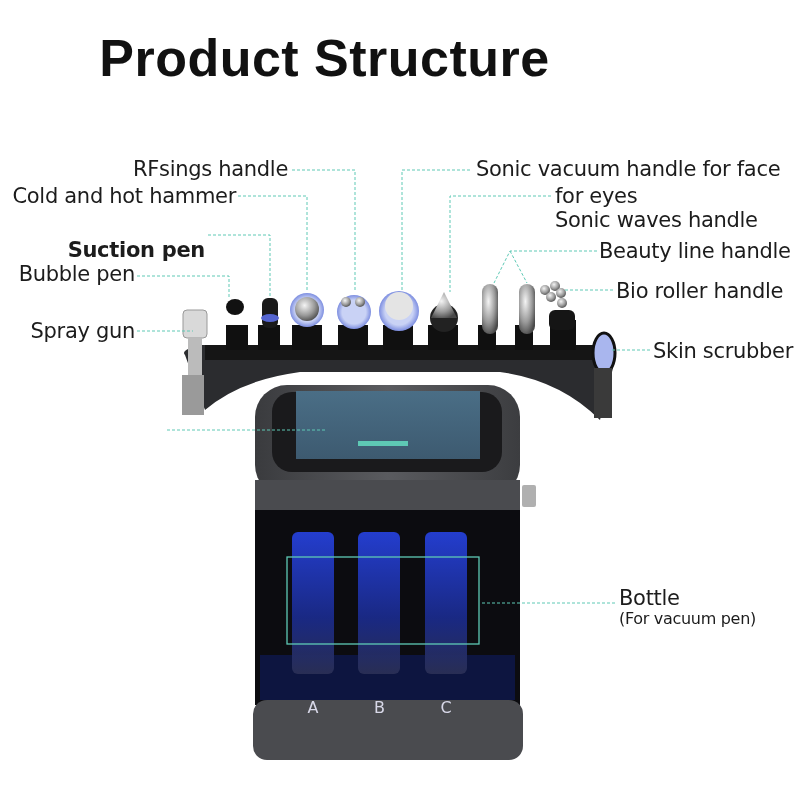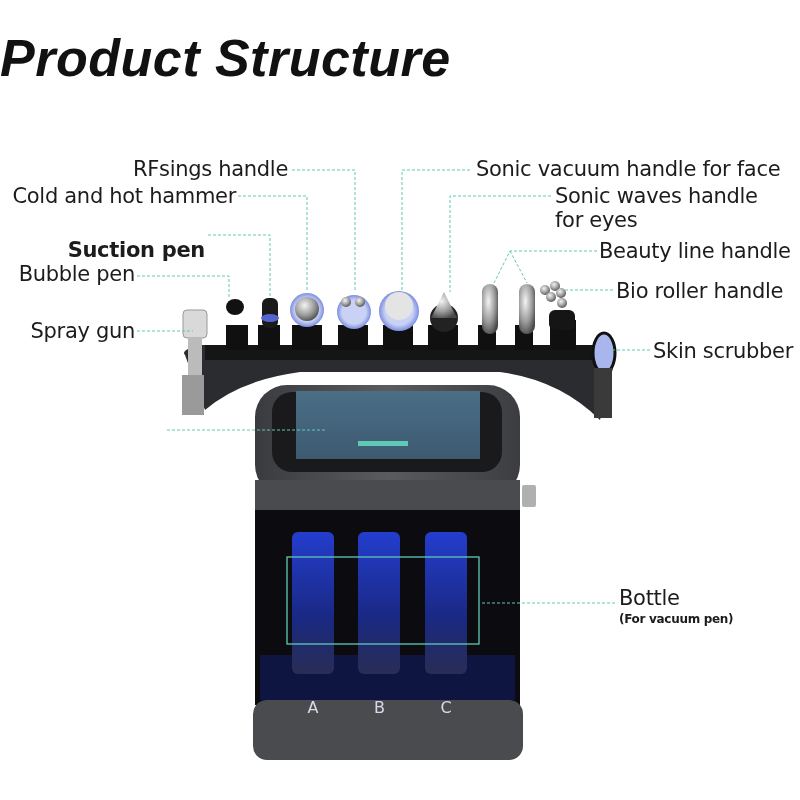--- a/index.html
+++ b/index.html
@@ -1,23 +1,23 @@
 <!DOCTYPE html>
 <html><head>
   <meta charset="utf-8">
   <style>
     html, body { margin:0; padding:0; background:#ffffff; }
     body { width:800px; height:800px; position:relative; overflow:hidden;
            font-family:"Liberation Sans", sans-serif; color:#1a1a1a; }
-    .title { position:absolute; left:0; width:649px; top:28px; 
-             font-family:"Liberation Sans", sans-serif; font-weight:bold; font-size:52px; letter-spacing:0.5px; color:#111;font-style:italic; }
+    .title { position:absolute; left:0; width:649px; top:28px; text-align:center;
+             font-family:"Liberation Sans", sans-serif; font-weight:bold; font-size:52px; letter-spacing:0.5px; color:#111; }
     .lbl { position:absolute; font-size:21px; line-height:24px; color:#1c1c1c; white-space:nowrap;
            font-family:"DejaVu Sans", sans-serif; font-weight:normal; letter-spacing:-0.3px;}
     .lbl.r { text-align:right; }
-    .sub { font-size:12px; display:block; line-height:18px;font-weight:bold; }
+    .sub { font-size:16px; display:block; line-height:18px; }
     svg.overlay { position:absolute; left:0; top:0; }
     .device { position:absolute; left:0; top:0; }
   </style>
 </head>
 <body>
 
 <div class="title">Product Structure</div>
 
 <svg class="device" width="800" height="800" viewBox="0 0 800 800">
   <defs>
@@ -137,22 +137,22 @@
 
 <div class="lbl r" style="right:512px; top:157px;margin-left:11px;">RFsings handle</div>
 <div class="lbl r" style="right:564px; top:184px;margin-left:37px;">Cold and hot hammer</div>
 <div class="lbl r" style="right:595px; top:238px;font-weight:bold;">Suction pen</div>
 <div class="lbl r" style="right:665px; top:262px;">Bubble pen</div>
 <div class="lbl r" style="right:665px; top:319px;text-align:right;">Spray gun</div>
 <div class="lbl r" style="right:635px; top:407px; line-height:22px;">
 </div>
 <div class="lbl" style="left:476px; top:157px;">Sonic vacuum handle for face</div>
 <div class="lbl" style="left:555px; top:184px;">
+  <span style="display:block;">for eyes</span>
   <span style="display:block;">Sonic waves handle</span>
-  <span style="display:block;">for eyes</span>
 </div>
 <div class="lbl" style="left:599px; top:239px;">Beauty line handle</div>
 <div class="lbl" style="left:616px; top:279px;">Bio roller handle</div>
 <div class="lbl" style="left:653px; top:339px;">Skin scrubber</div>
 <div class="lbl" style="left:619px; top:586px;">
   <span style="display:block;">Bottle</span>
   <span class="sub">(For vacuum pen)</span>
 </div>
 
 <div style="position:absolute; left:292px; top:698px; width:175px; display:flex; justify-content:space-between; color:#d8d8e8; font-family:'DejaVu Sans', sans-serif; font-size:16px;">

